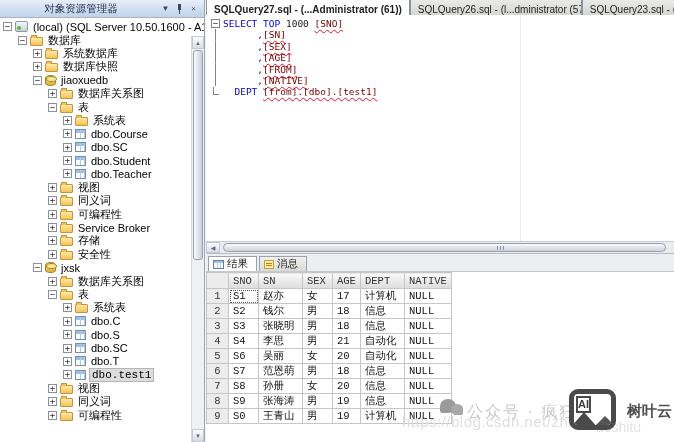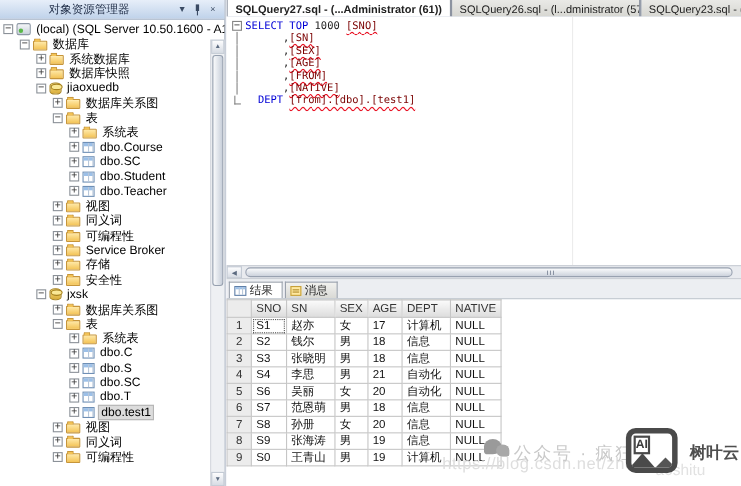--- a/index.html
+++ b/index.html
@@ -43,21 +43,21 @@
               border-radius:50%;background:#58b847;}
   .ico-database{width:11px;height:11px;background:linear-gradient(#f7e07c,#d9ad3c);
               border:1px solid #a8831f;border-radius:5px/3px;box-sizing:border-box;}
   .ico-database::before{content:"";position:absolute;left:0;top:0;width:9px;height:4px;
               border:1px solid #a8831f;border-radius:50%;background:#fae896;box-sizing:content-box;}
   .ico-table{width:11px;height:10px;background:
               linear-gradient(#fff,#fff) ,#fff;border:1px solid #6f8fb5;box-sizing:border-box;}
   .ico-table::before{content:"";position:absolute;left:0;top:0;right:0;height:3px;background:#9cc0e8;}
   .ico-table::after{content:"";position:absolute;left:4px;top:0;bottom:0;width:1px;background:#b9c8da;box-shadow:4px 0 0 #b9c8da;}
   .tlabel{padding:0 2px;}
-  .tlabel.sel{background:#dcdcdc;border:1px solid #b5b5b5;padding:0 2px;}
+  .tlabel.sel{background:#dcdcdc;border:1px solid #b5b5b5;padding:0 2px;font-family:Liberation Mono, monospace;}
   .exp-vscroll{position:absolute;right:0;top:36px;bottom:0;width:13px;background:#eef0f3;
                border-left:1px solid #d4d8de;box-sizing:border-box;}
   .sarrow{height:13px;display:flex;align-items:center;justify-content:center;font-size:6px;color:#5c6b80;
           background:linear-gradient(#fdfdfe,#d7dce4);border:1px solid #c3cad4;box-sizing:border-box;}
   .sarrow.down{position:absolute;bottom:0;left:0;right:0;}
   .sthumb{position:absolute;left:1px;right:1px;top:14px;height:210px;border-radius:3px;
           background:linear-gradient(90deg,#fafbfc,#c8cfda);border:1px solid #96a0af;box-sizing:border-box;}
 
   
   .editor{position:absolute;left:206px;top:0;right:0;height:253px;background:#fff;}
@@ -84,21 +84,21 @@
            border-top:1px solid #c9cdd4;box-sizing:border-box;display:flex;align-items:center;}
   .hs-btn{flex:none;width:14px;height:11px;display:flex;align-items:center;justify-content:center;
           font-size:6px;color:#5c6b80;background:linear-gradient(#fdfdfe,#d7dce4);border:1px solid #c3cad4;box-sizing:border-box;}
   .hs-thumb{flex:1;height:9px;margin:0 8px 0 3px;border-radius:5px;position:relative;
             background:linear-gradient(#fafbfc,#ccd2dc);border:1px solid #98a1b0;box-sizing:border-box;}
   .hs-grip{position:absolute;left:62%;top:2px;width:9px;height:4px;
            background:repeating-linear-gradient(90deg,#8a93a3 0 1px,transparent 1px 3px);}
 
   
   .results{position:absolute;left:206px;top:253px;right:0;bottom:0;background:#fff;
-           border-top:1px solid #b7bdc7;box-sizing:border-box;}
+           border-top:1px solid #b7bdc7;box-sizing:border-box;font-family:Liberation Mono, monospace;}
   .res-tabs{height:17px;display:flex;align-items:flex-end;gap:2px;padding-left:2px;
             background:#eceef2;border-bottom:1px solid #c4c9d1;}
   .res-tab{flex:none;height:15px;box-sizing:border-box;display:flex;align-items:center;gap:3px;
            font-size:10.5px;padding:0 8px 0 4px;border:1px solid #9aa1ac;border-bottom:none;
            background:linear-gradient(#f1f1ef,#d9d9d5);color:#222;}
   .res-tab.active{background:#fff;}
   .rico-grid{width:11px;height:9px;border:1px solid #5f7fa8;box-sizing:border-box;background:#fff;position:relative;}
   .rico-grid::before{content:"";position:absolute;left:0;top:0;right:0;height:2px;background:#9cc0e8;}
   .rico-grid::after{content:"";position:absolute;left:3px;top:0;bottom:0;width:1px;background:#b9c8da;box-shadow:3px 0 0 #b9c8da;}
   .rico-msg{width:10px;height:9px;background:#ffe9a0;border:1px solid #c6a03a;box-sizing:border-box;position:relative;}

